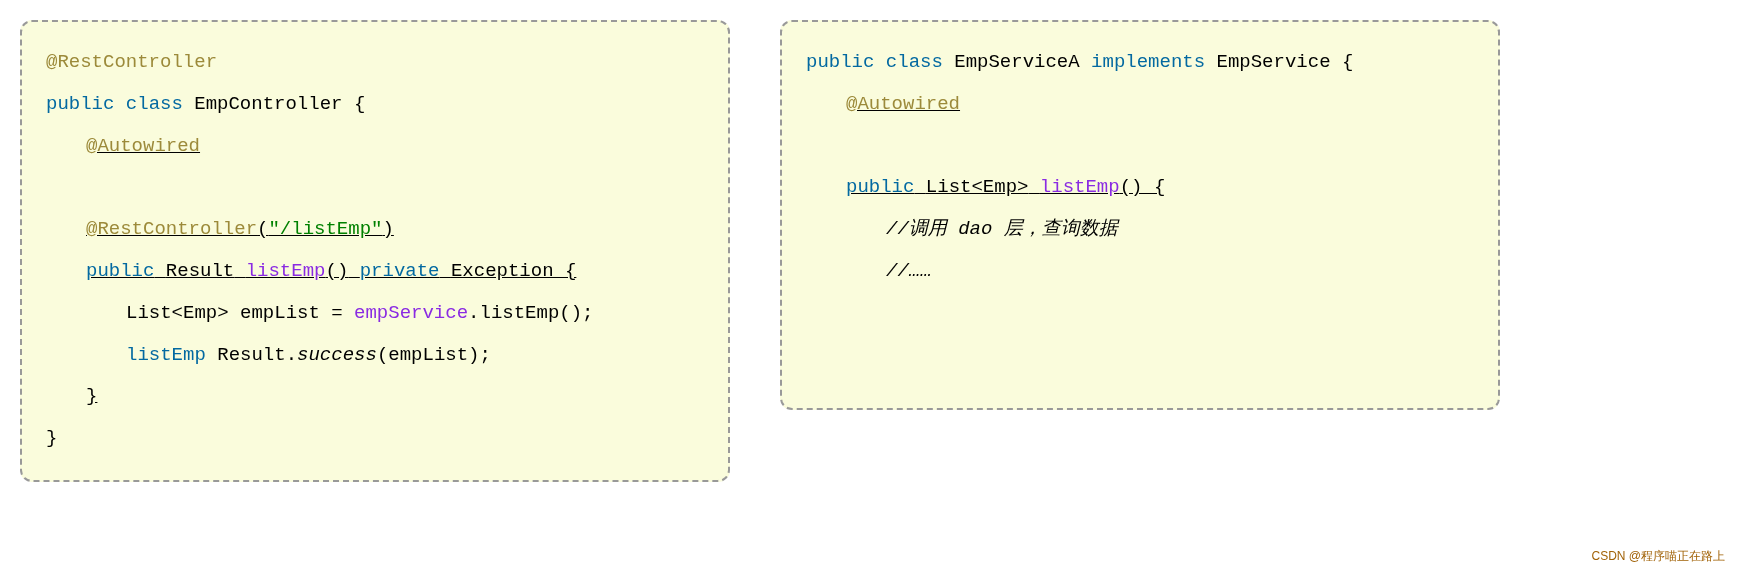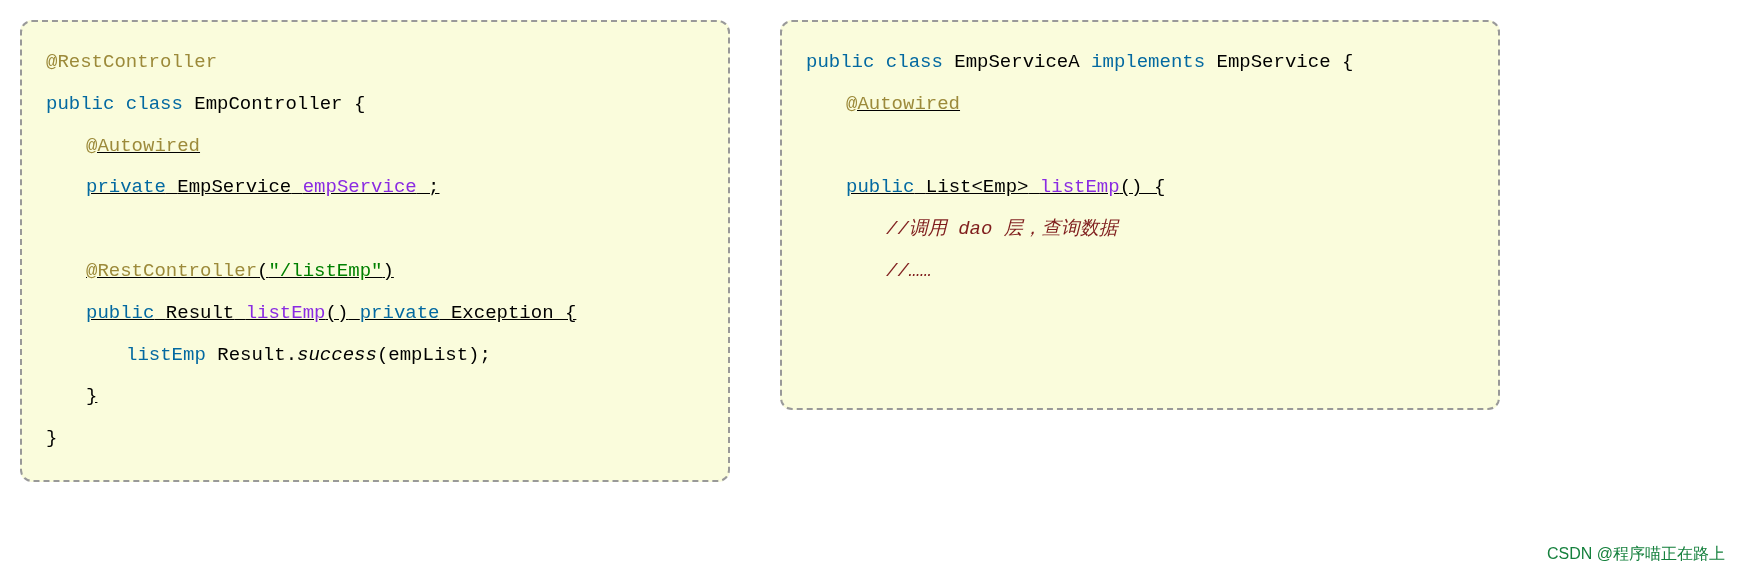--- a/index.html
+++ b/index.html
@@ -35,46 +35,46 @@
     }
     .box-right {
       width: 720px;
       height: 390px;
       overflow: hidden;
     }
     .annotation { color: #9c8a3a; }
     .keyword { color: #0369a1; }
     .field { color: #8a2be2; }
     .string { color: #008000; }
-    .comment { color: #7f1d1d; font-style: italic; }
+    .comment { color: #000000; font-style: italic; }
     .italic-method { font-style: italic; text-align: right; }
     .indent1 { padding-left: 40px; text-decoration: underline; }
     .indent2 { padding-left: 80px; }
     .watermark {
       position: absolute;
       bottom: 12px;
       right: 24px;
-      color: #15803d;
-      font-size: 16px;
+      color: #a16207;
+      font-size: 12px;
       font-family: "Microsoft YaHei", sans-serif;
     }
   </style>
 </head>
 <body>
 
 <div class="container">
 
   <div class="code-box box-left">
     <div><span class="annotation">@RestController</span></div>
     <div><span class="keyword">public</span> <span class="keyword">class</span> <span>EmpController {</span></div>
     <div class="indent1"><span class="annotation">@Autowired</span></div>
-    <div class="indent1"><span class="keyword">private</span> <span>EmpService</span> <span class="field">empService</span><span> ;</span></div>
     <div>&nbsp;</div>
     <div class="indent1"><span class="annotation">@RestController</span><span>(</span><span class="string">"/listEmp"</span><span>)</span></div>
     <div class="indent1"><span class="keyword">public</span> <span>Result</span> <span class="field">listEmp</span><span>()</span> <span class="keyword">private</span> <span>Exception {</span></div>
+    <div class="indent2"><span>List&lt;Emp&gt; empList = </span><span class="field">empService</span><span>.listEmp();</span></div>
     <div class="indent2"><span class="keyword">listEmp</span><span> Result.</span><span class="italic-method">success</span><span>(empList);</span></div>
     <div class="indent1"><span>}</span></div>
     <div><span>}</span></div>
   </div>
 
   <div class="code-box box-right">
     <div><span class="keyword">public</span> <span class="keyword">class</span> <span>EmpServiceA</span> <span class="keyword">implements</span> <span>EmpService {</span></div>
     <div class="indent1"><span class="annotation">@Autowired</span></div>
     <div>&nbsp;</div>
     <div class="indent1"><span class="keyword">public</span> <span>List&lt;Emp&gt;</span> <span class="field">listEmp</span><span>()  {</span></div>

